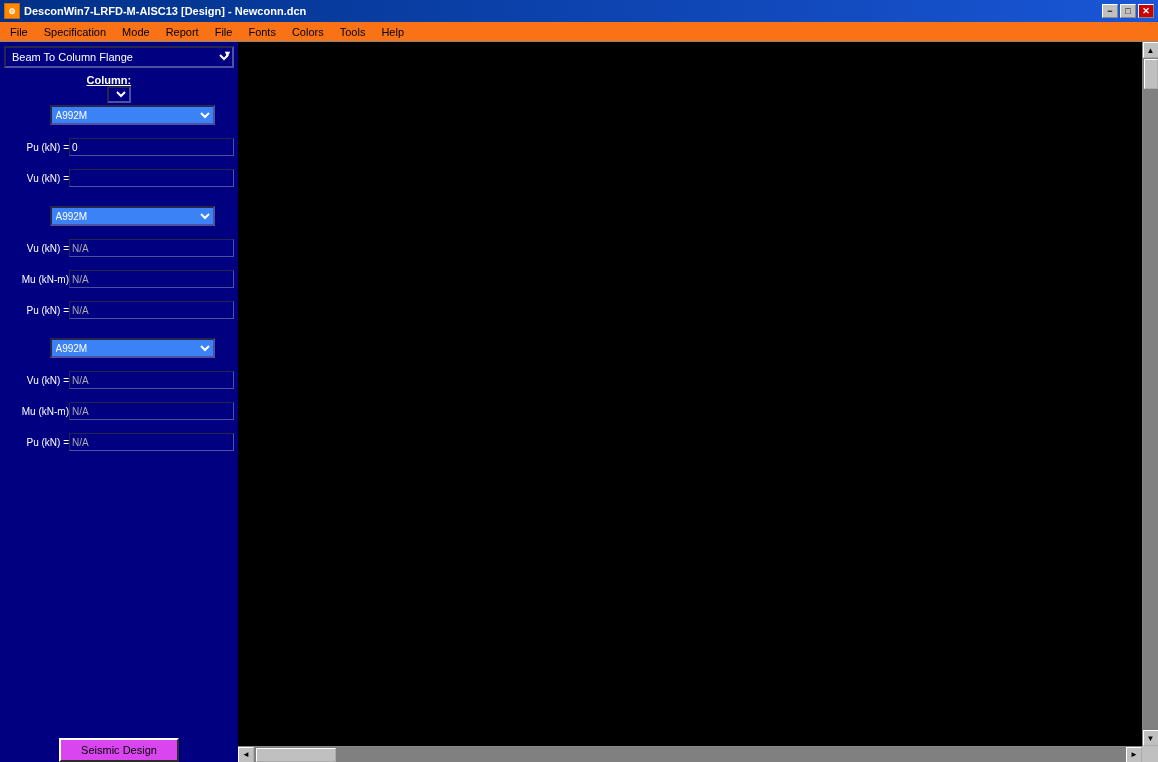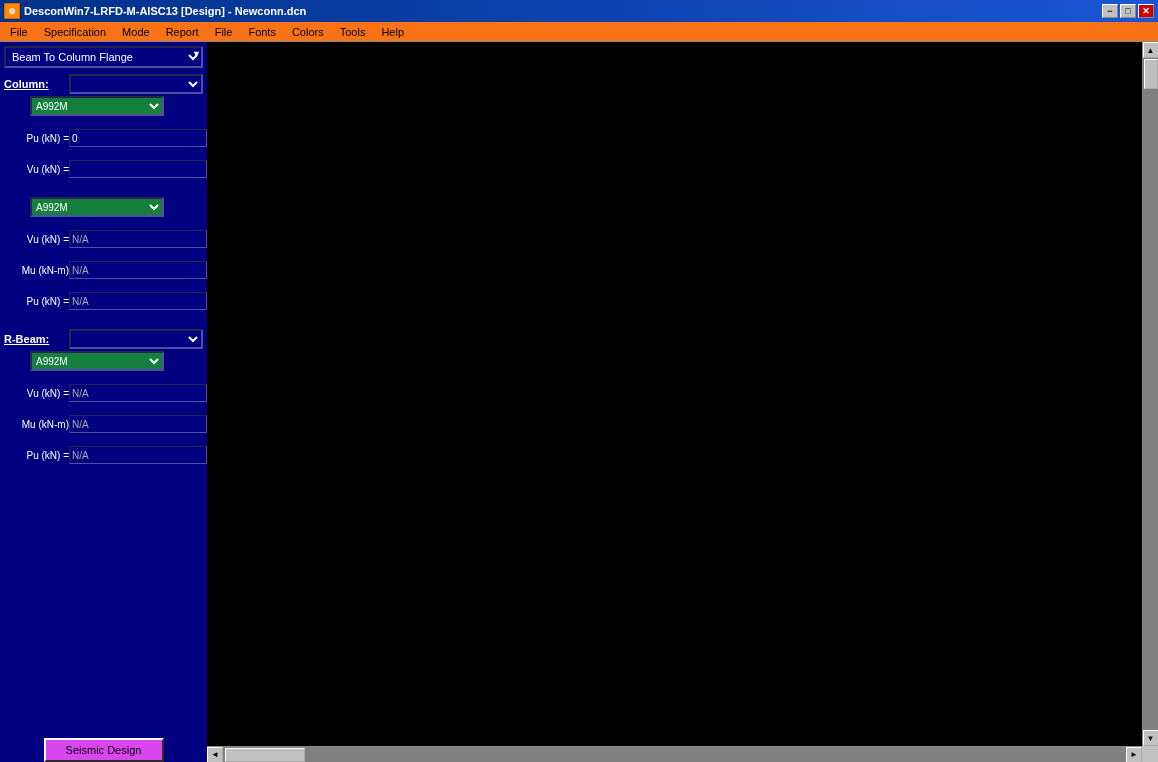--- a/index.html
+++ b/index.html
@@ -82,21 +82,21 @@
 
     
     .main-container {
       display: flex;
       height: calc(762px - 42px);
       background: #c0c0c0;
     }
 
     
     .left-panel {
-      width: 207px;
+      width: 238px;
       background: #000080;
       display: flex;
       flex-direction: column;
       padding: 4px;
       gap: 2px;
       position: relative;
       flex-shrink: 0;
     }
     .conn-type-wrapper {
       position: relative;
@@ -222,41 +222,42 @@
     }
 
     .left-section {
       margin-top: 2px;
     }
     .member-row {
       display: flex;
       align-items: center;
       width: 100%;
       margin: 2px 0;
+      flex-direction: column;
     }
     .member-label {
       color: white;
       font-size: 11px;
       font-weight: bold;
       text-decoration: underline;
       width: 65px;
       flex-shrink: 0;
     }
     .member-select {
       flex: 1;
       height: 20px;
       background: #000080;
       color: white;
       border: 2px inset #5050a0;
       font-size: 10px;
     }
     .grade-select {
       width: 100%;
       height: 20px;
-      background: #15803d;
+      background: #3b82f6;
       color: white;
       border: 2px inset #5050a0;
       font-size: 10px;
       margin-left: 26px;
       width: calc(100% - 65px);
     }
     .vu-row, .mu-row, .pu-row {
       display: flex;
       align-items: center;
       width: 100%;
@@ -360,26 +361,20 @@
         <input class="val-field readonly" type="text" value="N/A" readonly="" style="color: rgb(170, 170, 170);">
       </div>
       <div class="pu-row">
         <span class="field-lbl">Pu (kN) =</span>
         <input class="val-field readonly" type="text" value="N/A" readonly="" style="color: rgb(170, 170, 170);">
       </div>
     </div>
 
     <div class="left-section">
       <div class="member-row">
-        <span class="member-label">R-Beam:</span>
-        <select class="member-select">
-          <option value=""></option>
-        </select>
-      </div>
-      <div class="member-row">
         <select class="grade-select">
           <option>A992M</option>
           <option>A36</option>
           <option>A572 Gr.50</option>
         </select>
       </div>
       <div class="vu-row">
         <span class="field-lbl">Vu (kN) =</span>
         <input class="val-field readonly" type="text" value="N/A" readonly="" style="color: rgb(170, 170, 170);">
       </div>

